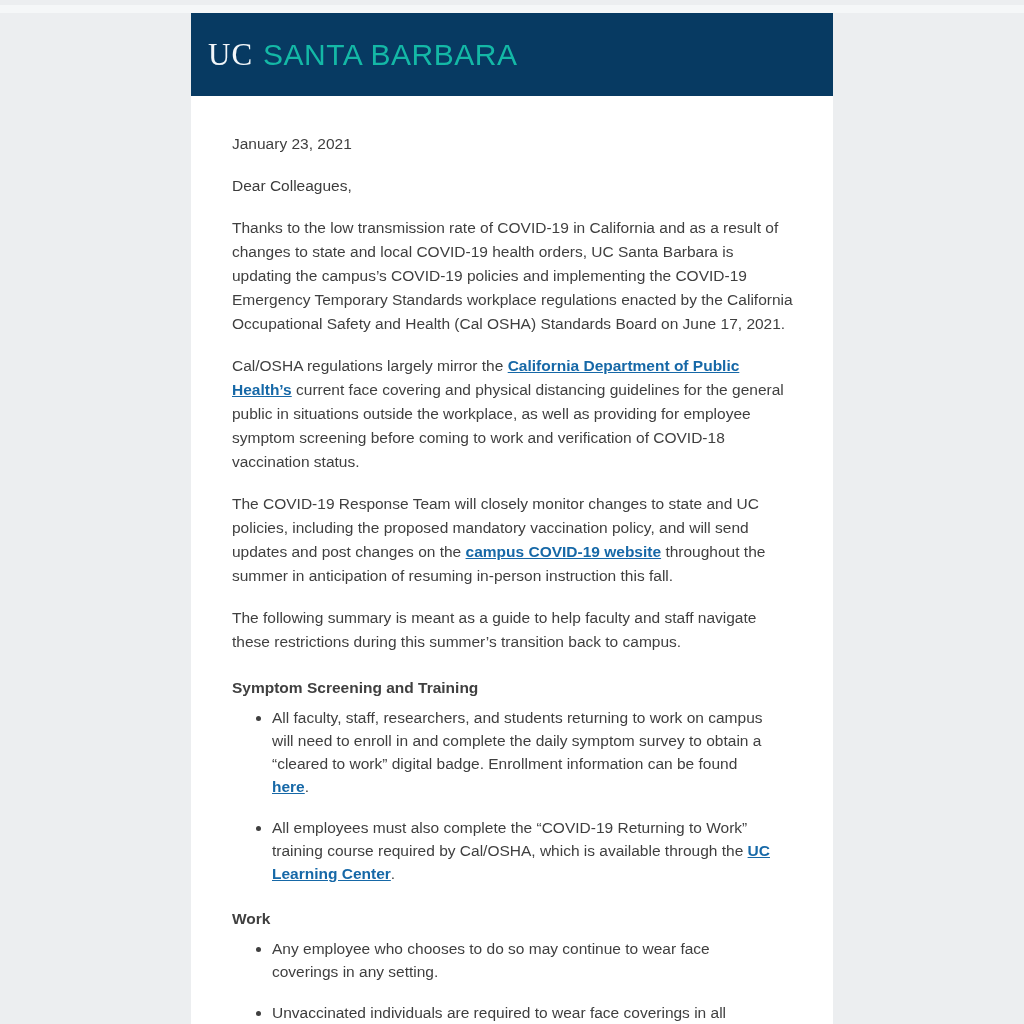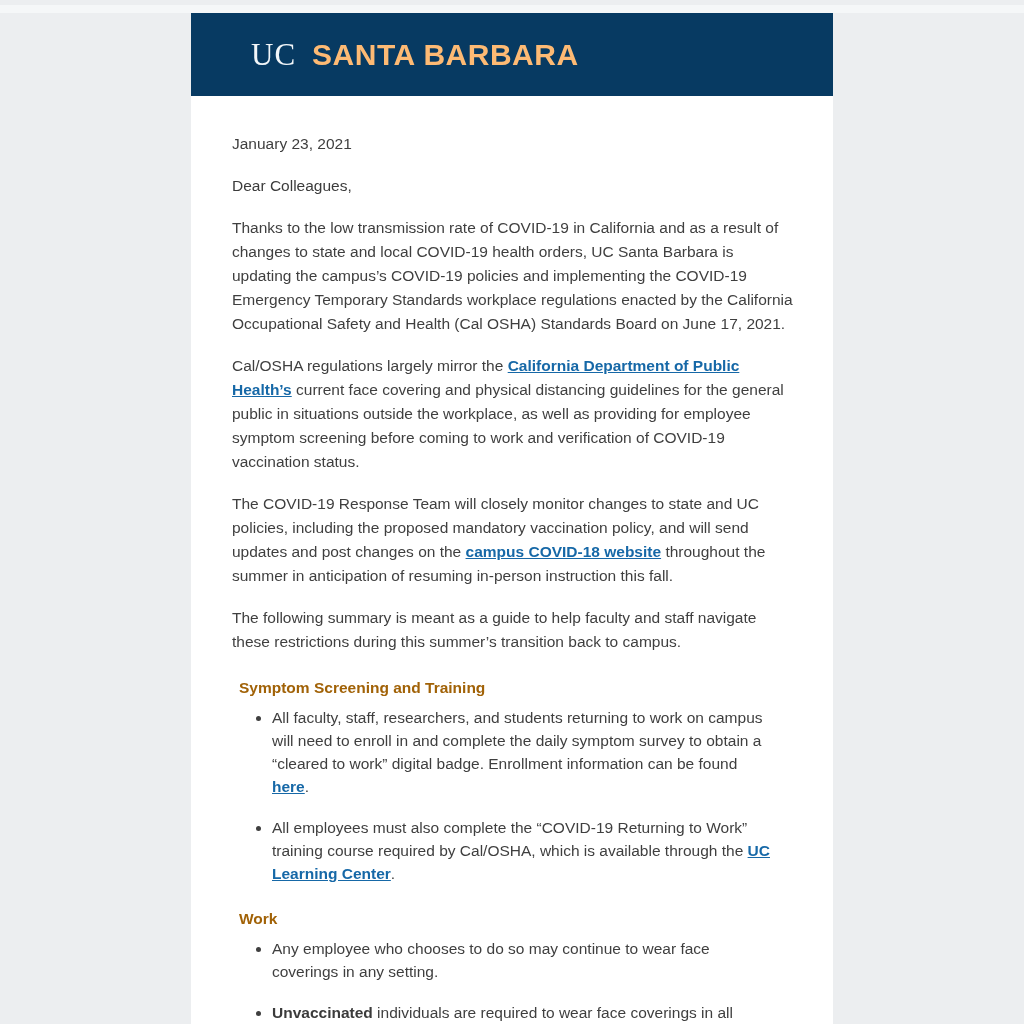--- a/index.html
+++ b/index.html
@@ -23,77 +23,77 @@
   }
   .card{
     width:642px;margin:0 auto;
     background:var(--card-bg,#ffffff);
     min-height:1011px;
   }
   .header{
     height:83px;
     background:var(--header-bg,#073a62);
     display:flex;align-items:center;
-    padding-left:60px;
+    padding-left:17px;
   }
   .brand-uc{
     font-family:"Liberation Serif",serif;
     font-size:31px;color:#f2f6f9;
     letter-spacing:1px;font-weight:400;
   }
   .brand-name{
     font-family:"Liberation Sans",sans-serif;
-    font-size:30px;color:#fdba74;
-    font-weight:bold;margin-left:16px;letter-spacing:0.5px;
+    font-size:30px;color:#14b8a6;
+    font-weight:normal;margin-left:10px;letter-spacing:0.5px;
   }
   .letter{
     padding:36px 40px 80px 41px;
     color:var(--text-color,#3f3f3f);
     font-size:15.5px;line-height:24px;
   }
   .letter p{margin:0 0 18px 0;}
   .salutation{font-weight:normal;color:#3b3b3b;}
   .letter h3{
     font-size:15.5px;line-height:24px;
-    color:#a16207;font-weight:bold;
-    margin:22px 0 6px 7px;
+    color:#404040;font-weight:bold;
+    margin:22px 0 6px 0;
   }
   .letter ul{
     margin:0 16px 18px 0;
     padding-left:40px;
   }
   .letter li{
     margin-bottom:18px;
     line-height:23px;
   }
   .letter a{
     color:var(--link-color,#1668a7);
     font-weight:bold;
     text-decoration:underline;
     cursor:pointer;
   }
-  .letter strong{font-weight:bold;color:#3b3b3b;}
+  .letter strong{font-weight:normal;color:#3b3b3b;}
 </style>
 </head>
 <body>
 
 <div class="page">
   <div class="top-strip"></div>
   <div class="card">
     <div class="header">
       <span class="brand-uc">UC</span>
       <span class="brand-name">SANTA BARBARA</span>
     </div>
     <div class="letter">
       <p class="date">January 23, 2021</p>
       <p class="salutation">Dear Colleagues,</p>
       <div>
           <p><span>Thanks to the low transmission rate of COVID-19 in California and as a result of changes to state and local COVID-19 health orders, UC Santa Barbara is updating the campus’s COVID-19 policies and implementing the COVID-19 Emergency Temporary Standards workplace regulations enacted by the California Occupational Safety and Health (Cal OSHA) Standards Board on June 17, 2021.</span></p>
-          <p><span>Cal/OSHA regulations largely mirror the </span><a href="#">California Department of Public Health’s</a><span> current face covering and physical distancing guidelines for the general public in situations outside the workplace, as well as providing for employee symptom screening before coming to work and verification of COVID-19 vaccination status.</span></p>
-          <p><span>The COVID-19 Response Team will closely monitor changes to state and UC policies, including the proposed mandatory vaccination policy, and will send updates and post changes on the </span><a href="#">campus COVID-18 website</a><span> throughout the summer in anticipation of resuming in-person instruction this fall.</span></p>
+          <p><span>Cal/OSHA regulations largely mirror the </span><a href="#">California Department of Public Health’s</a><span> current face covering and physical distancing guidelines for the general public in situations outside the workplace, as well as providing for employee symptom screening before coming to work and verification of COVID-18 vaccination status.</span></p>
+          <p><span>The COVID-19 Response Team will closely monitor changes to state and UC policies, including the proposed mandatory vaccination policy, and will send updates and post changes on the </span><a href="#">campus COVID-19 website</a><span> throughout the summer in anticipation of resuming in-person instruction this fall.</span></p>
           <p><span>The following summary is meant as a guide to help faculty and staff navigate these restrictions during this summer’s transition back to campus.</span></p>
           <h3>Symptom Screening and Training</h3>
           <ul>
             <li><span>All faculty, staff, researchers, and students returning to work on campus will need to enroll in and complete the daily symptom survey to obtain a “cleared to work” digital badge. Enrollment information can be found </span><a href="#">here</a><span>.</span></li>
             <li><span>All employees must also complete the “COVID-19 Returning to Work” training course required by Cal/OSHA, which is available through the </span><a href="#">UC Learning Center</a><span>.</span></li>
           </ul>
           <h3>Work</h3>
           <ul>
             <li><span>Any employee who chooses to do so may continue to wear face coverings in any setting.</span></li>
             <li><strong>Unvaccinated</strong><span> individuals are required to wear face coverings in all</span></li>

